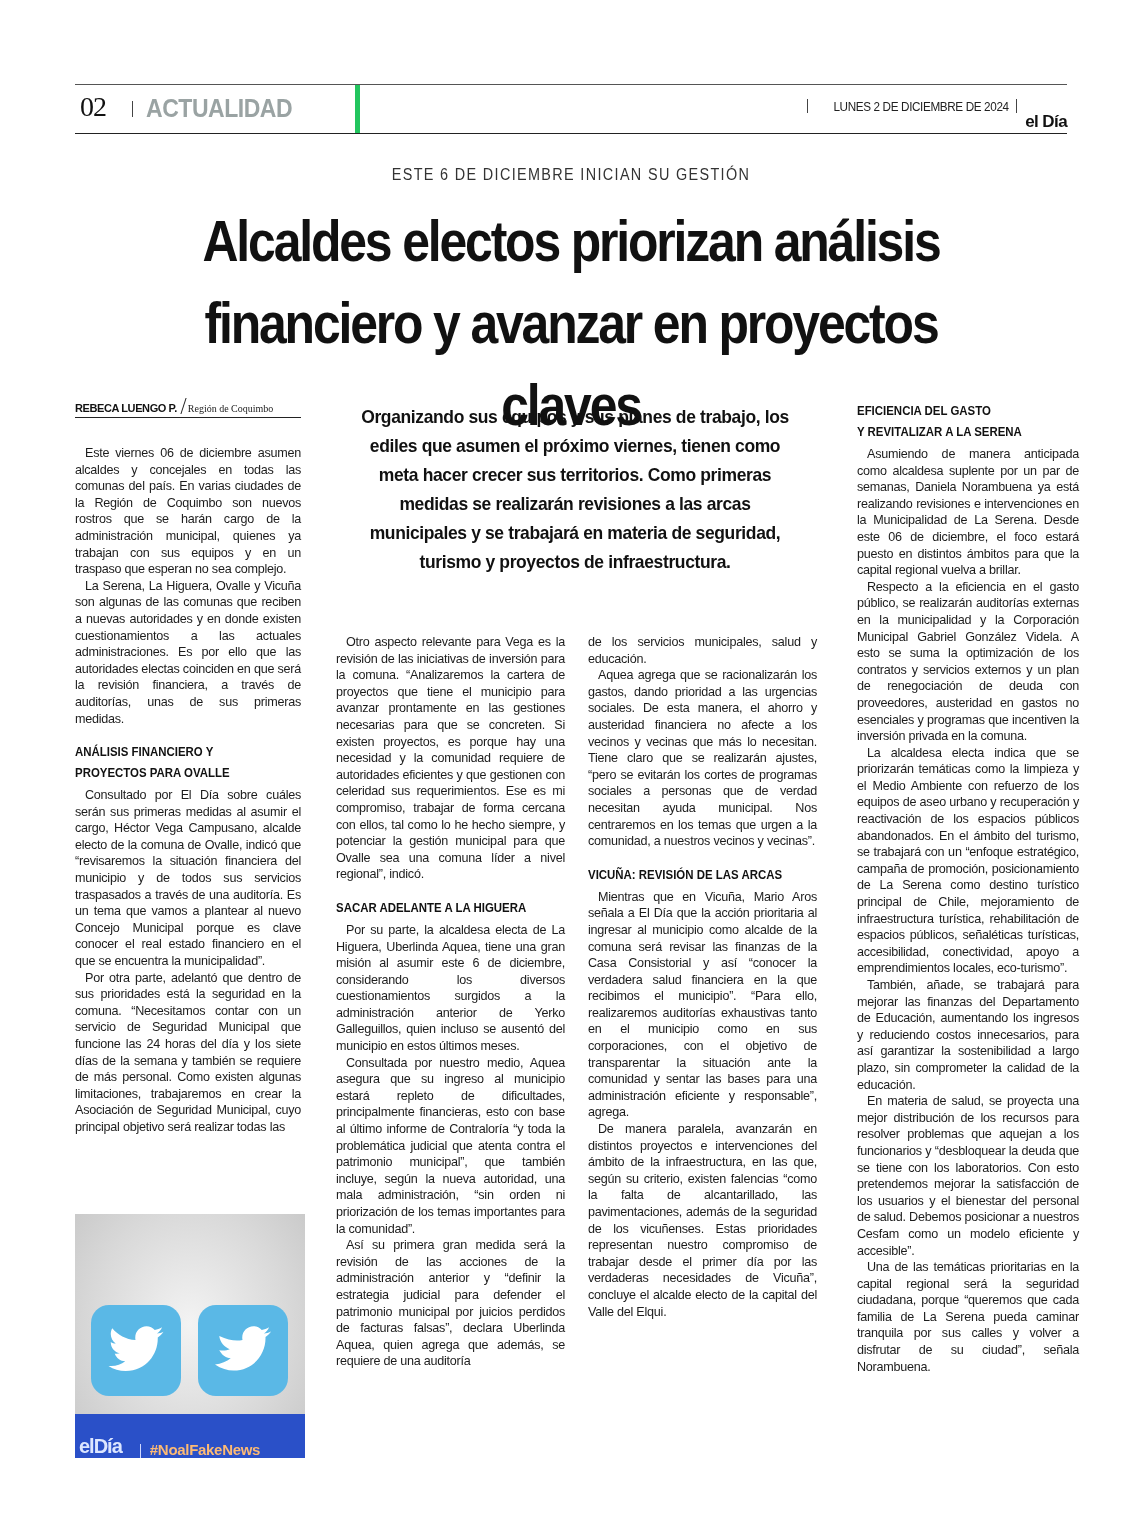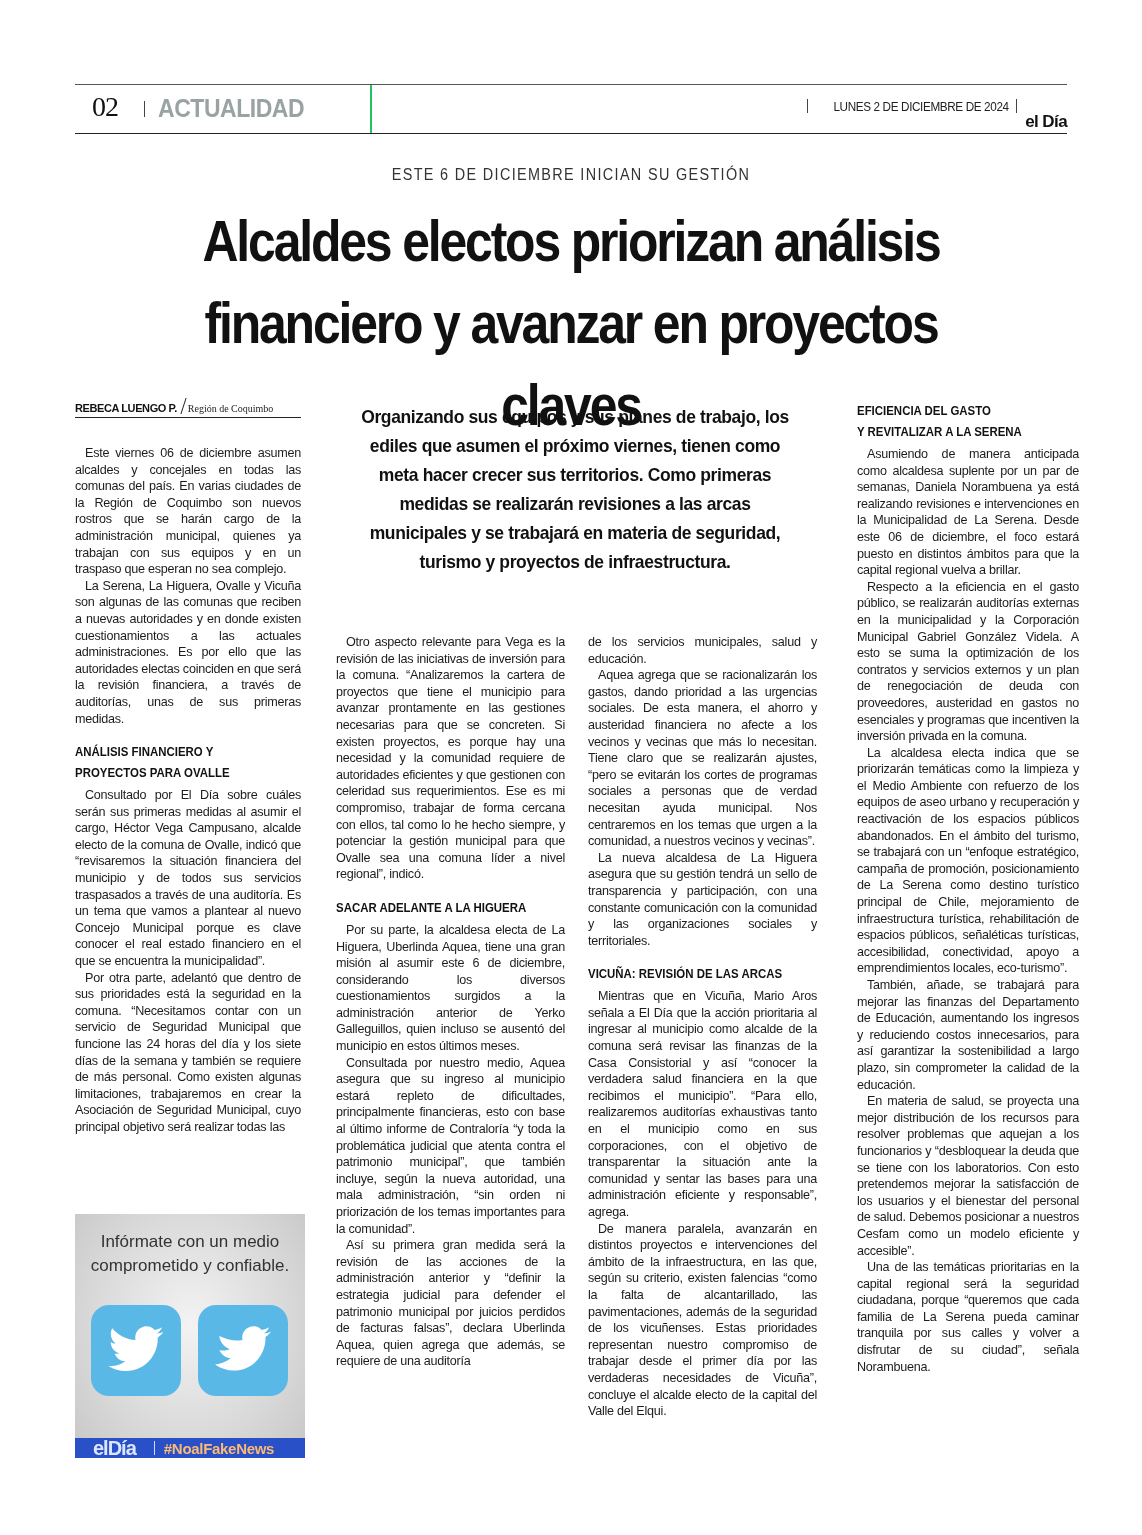--- a/index.html
+++ b/index.html
@@ -2,21 +2,21 @@
 <html><head>
 <meta charset="utf-8">
 <style>
   * { box-sizing: border-box; margin: 0; padding: 0; }
   html, body { width: 1142px; height: 1535px; background: #ffffff; overflow: hidden; }
   body { position: relative; font-family: "Liberation Sans", sans-serif; color: #1a1a1a; }
 
   
   .page-header { position: absolute; left: 75px; top: 84px; width: 992px; height: 50px;
     border-top: 1.5px solid #555; border-bottom: 1.5px solid #222; }
-  .hdr-left { position: absolute; left: 12px; top: 0; height: 100%; width: 285px; border-right: 2px solid #22c55e; }
+  .hdr-left { position: absolute; left: 0; top: 0; height: 100%; width: 285px; border-right: 5px solid #22c55e; }
   .page-num { position: absolute; left: 5px; top: 6px; font-family: "Liberation Serif", serif; font-size: 28px; color: #111; letter-spacing: -1px; }
   .hdr-sep { position: absolute; left: 57px; top: 16px; width: 1px; height: 16px; background: #444; }
   .section { position: absolute; left: 71px; top: 9px; font-family: "Liberation Sans", sans-serif; font-weight: bold; font-size: 25px; color: #9aa3a3; letter-spacing: -0.5px; transform: scaleX(0.92); transform-origin: left; }
   .hdr-right { position: absolute; right: 0; top: 14px; display: flex; align-items: flex-start; }
   .hdr-date { font-size: 13px; color: #222; letter-spacing: -0.4px; transform: scaleX(0.9); transform-origin: right; }
   .hdr-bar { width: 1px; height: 14px; background: #444; margin: 0 8px; }
   .hdr-bar.first { margin-left: 0; margin-right: 6px; }
   .logo { font-weight: bold; font-size: 17px; color: #111; letter-spacing: -0.6px; margin-top: 13px; }
 
   
@@ -42,21 +42,21 @@
 
   
   .deck { position: absolute; left: 330px; top: 402px; width: 490px; text-align: center; font-weight: bold; font-size: 19px; line-height: 29px; color: #111; letter-spacing: -0.4px; transform: scaleX(0.92); transform-origin: center top; }
 
   
   .ad { position: absolute; left: 75px; top: 1214px; width: 230px; height: 244px; background: radial-gradient(ellipse at 50% 45%, #f3f3f3 0%, #d9d9d9 60%, #c6c6c6 100%); }
   .ad-text { position: absolute; top: 16px; left: 0; width: 100%; text-align: center; font-size: 17px; line-height: 24px; color: #333; }
   .ad-bird { position: absolute; top: 91px; width: 90px; height: 91px; background: #5ab8e6; border-radius: 18px; display: flex; align-items: center; justify-content: center; }
   .ad-bird.b1 { left: 16px; }
   .ad-bird.b2 { left: 123px; }
-  .ad-footer { position: absolute; left: 0; bottom: 0; width: 100%; height: 20px; background: #2a50c8; display: flex; align-items: center; padding-left: 18px; }
+  .ad-footer { position: absolute; left: 0; bottom: 0; width: 100%; height: 44px; background: #2a50c8; display: flex; align-items: flex-end; padding-left: 4px; }
   .ad-logo { color: #dce6ff; font-weight: bold; font-size: 20px; letter-spacing: -1px; }
   .ad-sep { width: 1px; height: 14px; background: #cfd8ff; margin: 0 9px 0 18px; }
   .ad-tag { color: #fdba74; font-weight: bold; font-size: 15px; letter-spacing: -0.3px; }
 </style>
 </head>
 <body>
 
 <div class="page-header">
   <div class="hdr-left">
     <span class="page-num">02</span>
@@ -100,44 +100,39 @@
   <p>Otro aspecto relevante para Vega es la revisión de las iniciativas de inversión para la comuna. “Analizaremos la cartera de proyectos que tiene el municipio para avanzar prontamente en las gestiones necesarias para que se concreten. Si existen proyectos, es porque hay una necesidad y la comunidad requiere de autoridades eficientes y que gestionen con celeridad sus requerimientos. Ese es mi compromiso, trabajar de forma cercana con ellos, tal como lo he hecho siempre, y potenciar la gestión municipal para que Ovalle sea una comuna líder a nivel regional”, indicó.</p>
   <h3>SACAR ADELANTE A LA HIGUERA</h3>
   <p>Por su parte, la alcaldesa electa de La Higuera, Uberlinda Aquea, tiene una gran misión al asumir este 6 de diciembre, considerando los diversos cuestionamientos surgidos a la administración anterior de Yerko Galleguillos, quien incluso se ausentó del municipio en estos últimos meses.</p>
   <p>Consultada por nuestro medio, Aquea asegura que su ingreso al municipio estará repleto de dificultades, principalmente financieras, esto con base al último informe de Contraloría “y toda la problemática judicial que atenta contra el patrimonio municipal”, que también incluye, según la nueva autoridad, una mala administración, “sin orden ni priorización de los temas importantes para la comunidad”.</p>
   <p>Así su primera gran medida será la revisión de las acciones de la administración anterior y “definir la estrategia judicial para defender el patrimonio municipal por juicios perdidos de facturas falsas”, declara Uberlinda Aquea, quien agrega que además, se requiere de una auditoría</p>
 </div>
 
 <div class="col col3">
   <p style="text-indent:0">de los servicios municipales, salud y educación.</p>
   <p>Aquea agrega que se racionalizarán los gastos, dando prioridad a las urgencias sociales. De esta manera, el ahorro y austeridad financiera no afecte a los vecinos y vecinas que más lo necesitan. Tiene claro que se realizarán ajustes, “pero se evitarán los cortes de programas sociales a personas que de verdad necesitan ayuda municipal. Nos centraremos en los temas que urgen a la comunidad, a nuestros vecinos y vecinas”.</p>
-  <p>La nueva alcaldesa de La Higuera asegura que su gestión tendrá un sello de transparencia y participación, con una constante comunicación con la comunidad y las organizaciones sociales y territoriales.</p>
   <h3>VICUÑA: REVISIÓN DE LAS ARCAS</h3>
   <p>Mientras que en Vicuña, Mario Aros señala a El Día que la acción prioritaria al ingresar al municipio como alcalde de la comuna será revisar las finanzas de la Casa Consistorial y así “conocer la verdadera salud financiera en la que recibimos el municipio”. “Para ello, realizaremos auditorías exhaustivas tanto en el municipio como en sus corporaciones, con el objetivo de transparentar la situación ante la comunidad y sentar las bases para una administración eficiente y responsable”, agrega.</p>
   <p>De manera paralela, avanzarán en distintos proyectos e intervenciones del ámbito de la infraestructura, en las que, según su criterio, existen falencias “como la falta de alcantarillado, las pavimentaciones, además de la seguridad de los vicuñenses. Estas prioridades representan nuestro compromiso de trabajar desde el primer día por las verdaderas necesidades de Vicuña”, concluye el alcalde electo de la capital del Valle del Elqui.</p>
 </div>
 
 <div class="col col4">
   <h3>
     <div>EFICIENCIA DEL GASTO</div>
     <div>Y REVITALIZAR A LA SERENA</div>
   </h3>
   <p>Asumiendo de manera anticipada como alcaldesa suplente por un par de semanas, Daniela Norambuena ya está realizando revisiones e intervenciones en la Municipalidad de La Serena. Desde este 06 de diciembre, el foco estará puesto en distintos ámbitos para que la capital regional vuelva a brillar.</p>
   <p>Respecto a la eficiencia en el gasto público, se realizarán auditorías externas en la municipalidad y la Corporación Municipal Gabriel González Videla. A esto se suma la optimización de los contratos y servicios externos y un plan de renegociación de deuda con proveedores, austeridad en gastos no esenciales y programas que incentiven la inversión privada en la comuna.</p>
   <p>La alcaldesa electa indica que se priorizarán temáticas como la limpieza y el Medio Ambiente con refuerzo de los equipos de aseo urbano y recuperación y reactivación de los espacios públicos abandonados. En el ámbito del turismo, se trabajará con un “enfoque estratégico, campaña de promoción, posicionamiento de La Serena como destino turístico principal de Chile, mejoramiento de infraestructura turística, rehabilitación de espacios públicos, señaléticas turísticas, accesibilidad, conectividad, apoyo a emprendimientos locales, eco-turismo”.</p>
   <p>También, añade, se trabajará para mejorar las finanzas del Departamento de Educación, aumentando los ingresos y reduciendo costos innecesarios, para así garantizar la sostenibilidad a largo plazo, sin comprometer la calidad de la educación.</p>
   <p>En materia de salud, se proyecta una mejor distribución de los recursos para resolver problemas que aquejan a los funcionarios y “desbloquear la deuda que se tiene con los laboratorios. Con esto pretendemos mejorar la satisfacción de los usuarios y el bienestar del personal de salud. Debemos posicionar a nuestros Cesfam como un modelo eficiente y accesible”.</p>
   <p>Una de las temáticas prioritarias en la capital regional será la seguridad ciudadana, porque “queremos que cada familia de La Serena pueda caminar tranquila por sus calles y volver a disfrutar de su ciudad”, señala Norambuena.</p>
 </div>
 
 <div class="ad">
-  <div class="ad-text">
-    <div>Infórmate con un medio</div>
-    <div>comprometido y confiable.</div>
-  </div>
   <div class="ad-bird b1">
     <svg width="60" height="52" viewBox="0 0 24 20">
         <path fill="#ffffff" d="M23 2.3c-.8.4-1.7.6-2.6.7.9-.6 1.6-1.4 2-2.5-.9.5-1.9.9-2.9 1.1C18.7.7 17.5.1 16.2.1c-2.5 0-4.5 2-4.5 4.5 0 .4 0 .7.1 1C8 5.4 4.7 3.6 2.5.9c-.4.7-.6 1.4-.6 2.3 0 1.6.8 2.9 2 3.8-.7 0-1.4-.2-2-.6v.1c0 2.2 1.6 4 3.6 4.4-.4.1-.8.2-1.2.2-.3 0-.6 0-.8-.1.6 1.8 2.2 3.1 4.2 3.1-1.5 1.2-3.5 1.9-5.6 1.9H1c2 1.3 4.4 2 6.9 2 8.3 0 12.8-6.9 12.8-12.8v-.6c.9-.6 1.6-1.4 2.3-2.3z"></path>
       </svg>
   </div>
   <div class="ad-bird b2">
     <svg width="60" height="52" viewBox="0 0 24 20">
         <path fill="#ffffff" d="M23 2.3c-.8.4-1.7.6-2.6.7.9-.6 1.6-1.4 2-2.5-.9.5-1.9.9-2.9 1.1C18.7.7 17.5.1 16.2.1c-2.5 0-4.5 2-4.5 4.5 0 .4 0 .7.1 1-2.4.5-5.6.2-9.3-1.6.4 2.7 2 4.3 4.2 5.3-1.1.5-2.7.7-4.2.4 1 1.8 2.5 3 4.6 3.2-1.6 1.3-3.8 2.2-6.3 2.5 2.4 1.6 5 2.4 7.4 2.4 8.3 0 12.8-6.9 12.8-12.8v-.6c.9-.6 1.6-1.4 2.3-2.3z"></path>
       </svg>
   </div>

